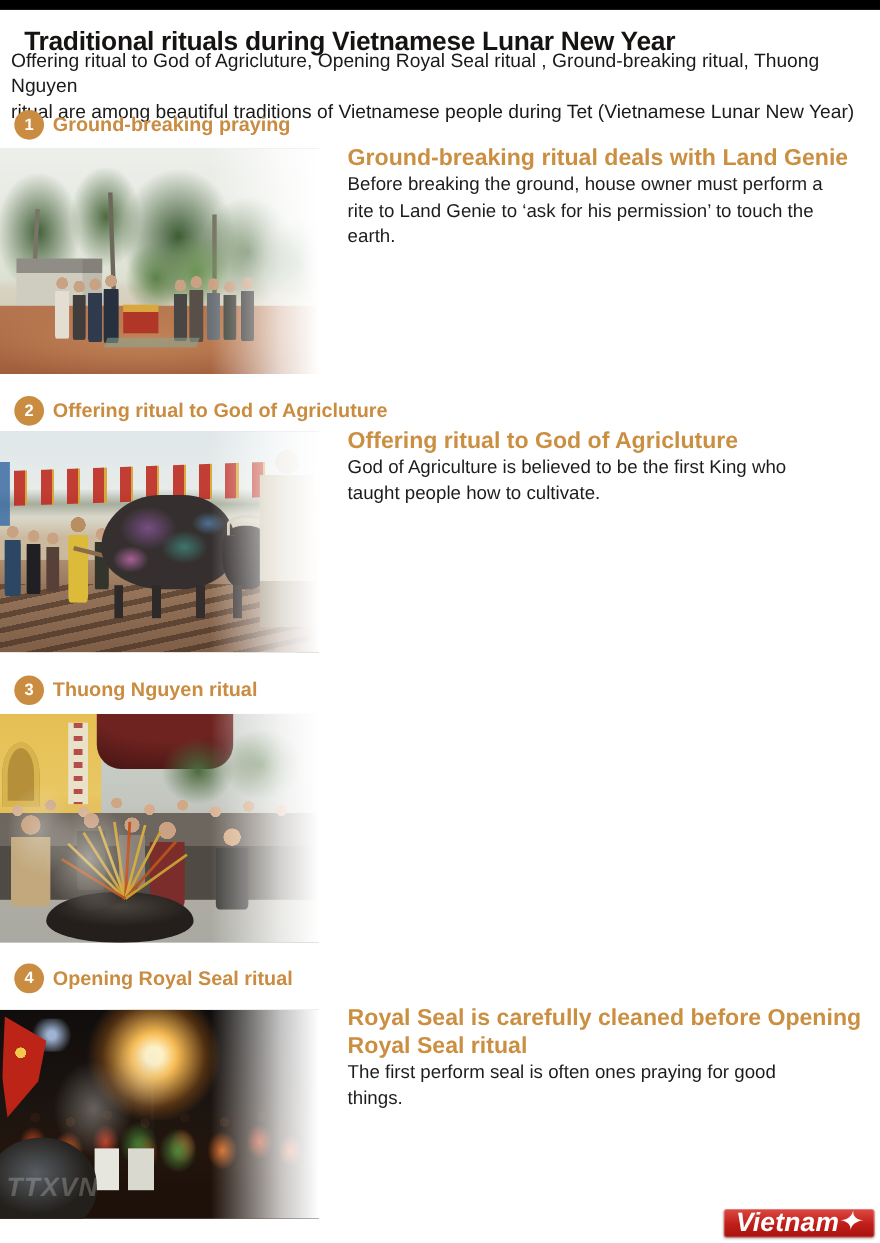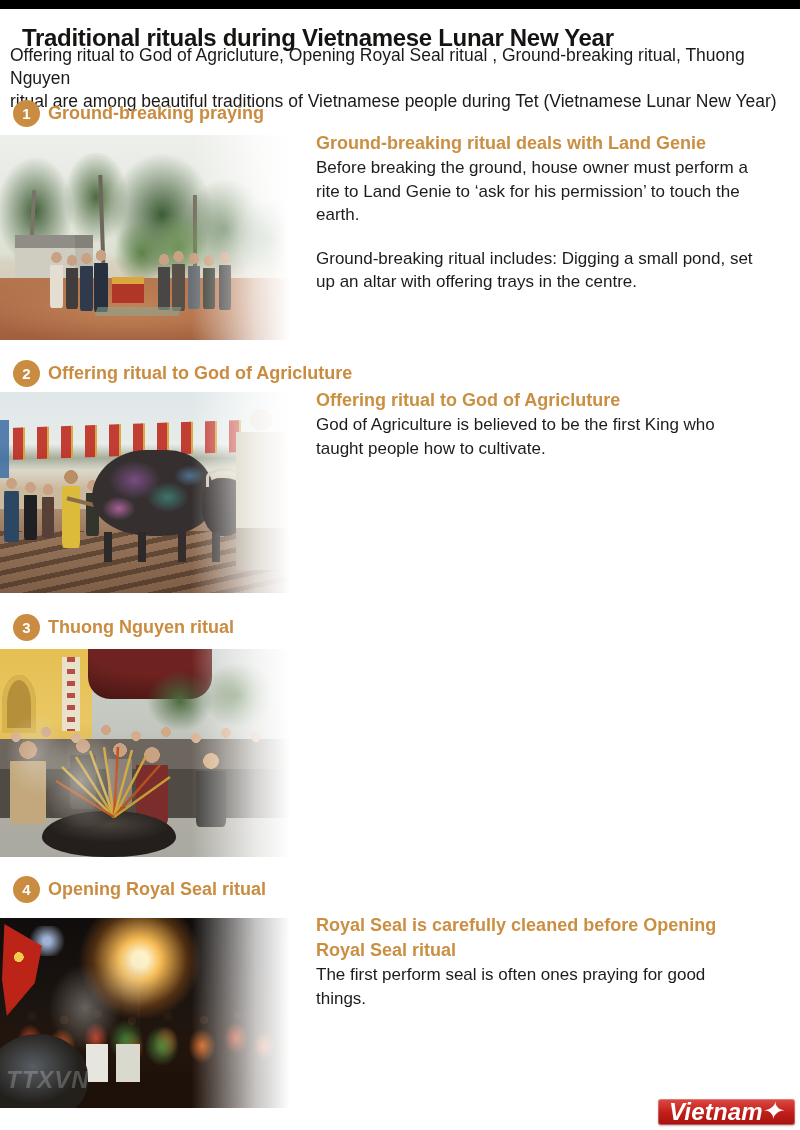--- a/index.html
+++ b/index.html
@@ -21,21 +21,21 @@
   .badge{
     position:absolute;left:0;top:0;width:27px;height:27px;border-radius:50%;
     background:#c98c40;color:#fff;font-size:15px;font-weight:700;
     display:flex;align-items:center;justify-content:center;
   }
   .sec-label{
     position:absolute;left:35px;top:3px;font-size:18px;font-weight:700;color:#c98c40;white-space:nowrap;
   }
   .content{position:absolute;left:316px;width:480px;}
   .content h2{
-    margin:0;font-size:18px;line-height:25px;font-weight:700;color:#cb8f42;white-space:pre-line;
+    margin:0;font-size:21px;line-height:25px;font-weight:700;color:#cb8f42;white-space:pre-line;
   }
   .content p{
     margin:0;font-size:17px;line-height:23.5px;color:#1e1c1a;white-space:pre-line;
   }
   .content p.gap{margin-top:20px;}
 
   
   .photo{position:absolute;left:0;width:290px;overflow:hidden;background:#ddd;}
   .photo>*{position:absolute;}
   .fade{
@@ -219,22 +219,20 @@
     <div class="p1-altar"></div>
     <div class="p1-mat"></div>
     <div class="fade"></div>
   </div>
 
   <div class="content" style="top:131px">
     <h2>Ground-breaking ritual deals with Land Genie</h2>
     <p>Before breaking the ground, house owner must perform a
 rite to Land Genie to ‘ask for his permission’ to touch the
 earth.</p>
-    <p class="gap">Ground-breaking ritual includes: Digging a small pond, set
-up an altar with offering trays in the centre.</p>
   </div>
 
   <div class="sec-header" style="top:360px">
     <span class="badge">2</span>
     <span class="sec-label">Offering ritual to God of Agricluture</span>
   </div>
 
   <div class="photo ph2">
     <div class="p2-sky"></div>
     <div class="p2-treeline"></div>

